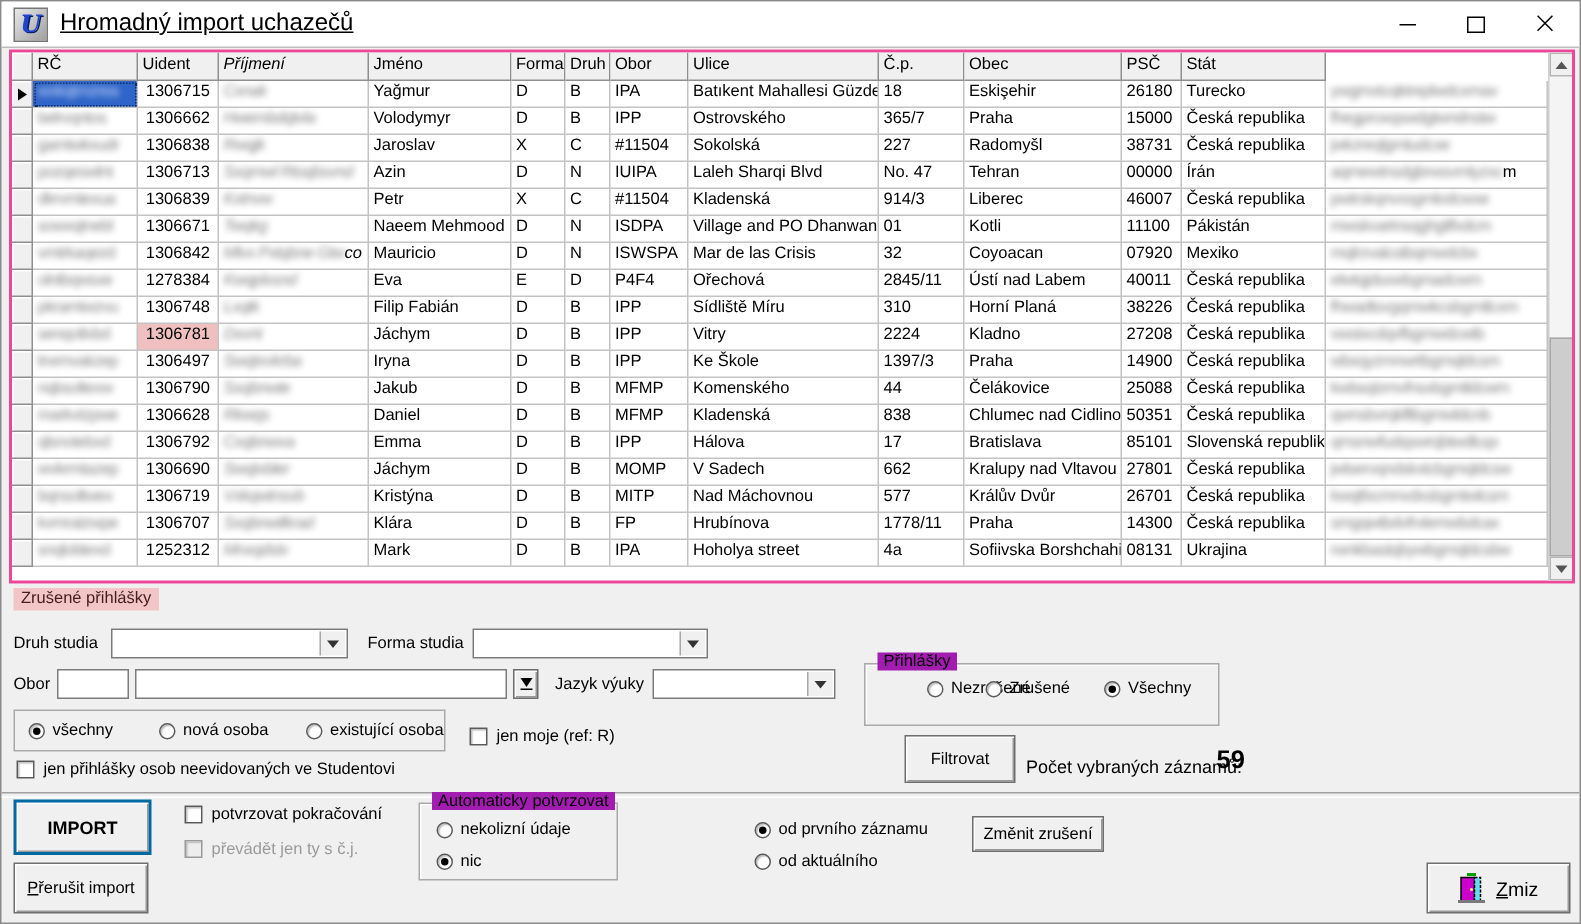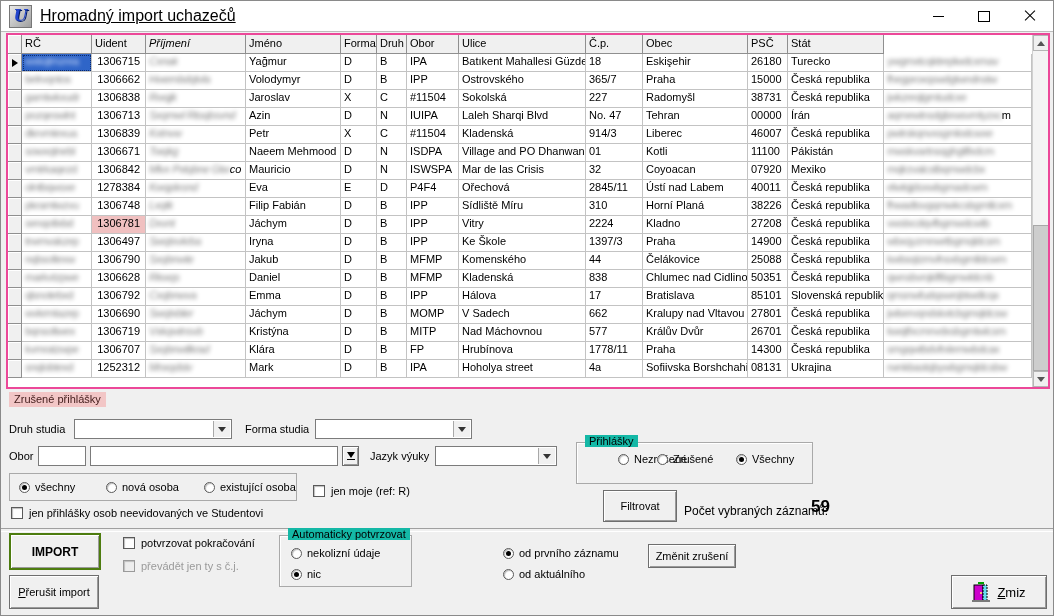--- a/index.html
+++ b/index.html
@@ -55,32 +55,32 @@
   .pinklabel{position:absolute;left:8px;top:391px;background:#f2c6c6;color:#46201f;font-size:11px;padding:1px 5px 2px 5px;}
   .lbl{position:absolute;font-size:11px;color:#000;}
   .field{position:absolute;background:#fff;border:1px solid #7b7b7b;box-sizing:border-box;height:20px;}
   .combo{position:absolute;height:20px;background:#fff;border:1px solid #7b7b7b;box-sizing:border-box;}
   .combo .cbtn{position:absolute;right:1px;top:1px;bottom:1px;width:16px;background:#f0f0f0;border-left:1px solid #a8a8a8;display:flex;align-items:center;justify-content:center;}
   .tri-combo{width:0;height:0;border-left:4px solid transparent;border-right:4px solid transparent;border-top:5px solid #333;}
   .dropbtn{position:absolute;width:17px;height:20px;background:#f0f0f0;border:1px solid #6e6e6e;box-shadow:inset 1px 1px 0 #fff, inset -1px -1px 0 #9a9a9a;box-sizing:border-box;display:flex;align-items:center;justify-content:center;flex-direction:column;}
   .dgl-tri{width:0;height:0;border-left:4px solid transparent;border-right:4px solid transparent;border-top:6px solid #000;}
   .dgl-bar{width:8px;height:1px;background:#000;margin-top:1px;}
   .groupbox{position:absolute;border:1px solid #a9a9a9;box-shadow:inset 1px 1px 0 #fff;box-sizing:border-box;}
-  .groupbox .legend{position:absolute;top:-8px;left:8px;background:#14b8a6;font-size:11px;padding:0 4px;}
+  .groupbox .legend{position:absolute;top:-8px;left:8px;background:#a21caf;font-size:11px;padding:0 4px;}
   .radio{display:flex;align-items:center;gap:5px;position:absolute;font-size:11px;white-space:nowrap;}
   .rb{width:11px;height:11px;border-radius:50%;background:#fff;border:1px solid #5a5a5a;box-shadow:inset 1px 1px 1px #bdbdbd;box-sizing:border-box;position:relative;flex:none;}
   .rb.on::after{content:"";position:absolute;left:2px;top:2px;width:5px;height:5px;border-radius:50%;background:#000;}
   .check{display:flex;align-items:center;gap:6px;position:absolute;font-size:11px;white-space:nowrap;}
   .cb{width:12px;height:12px;background:#fff;border:1px solid #5a5a5a;box-shadow:inset 1px 1px 1px #bdbdbd;box-sizing:border-box;flex:none;}
   .check.disabled .cb{background:#ededed;border-color:#9a9a9a;}
   .check.disabled span:last-child{color:#9a9a9a;}
   .btn{position:absolute;background:#f0f0f0;border:1px solid #6e6e6e;box-shadow:inset 1px 1px 0 #fff, inset -1px -1px 0 #9a9a9a;box-sizing:border-box;display:flex;align-items:center;justify-content:center;font-size:11px;color:#000;cursor:default;}
   .btn .btxt{display:block;}
   .accel .btxt::first-letter{text-decoration:underline;}
-  .btn-default{border:2px solid #4d7c0f;box-shadow:inset 1px 1px 0 #fff, inset -1px -1px 0 #9a9a9a;font-weight:bold;font-size:12px;}
+  .btn-default{border:2px solid #0369a1;box-shadow:inset 1px 1px 0 #fff, inset -1px -1px 0 #9a9a9a;font-weight:bold;font-size:12px;}
   .separator{position:absolute;left:0;top:527px;width:100%;height:2px;border-top:1px solid #a0a0a0;border-bottom:1px solid #fff;}
   .count-label{position:absolute;left:683px;top:503px;font-size:12px;}
   .count-value{position:absolute;left:810px;top:496px;font-size:17px;font-weight:bold;}
   .doorsvg{margin-right:7px;}
 </style>
 </head>
 <body>
 
 <div class="window">
 

